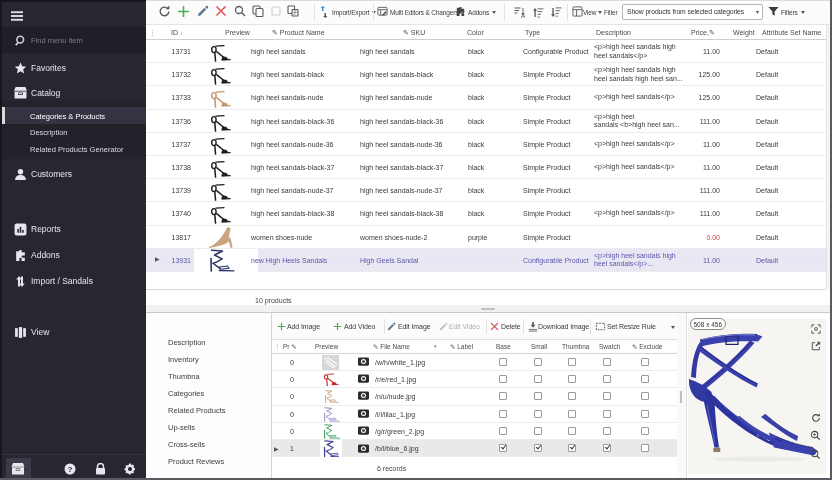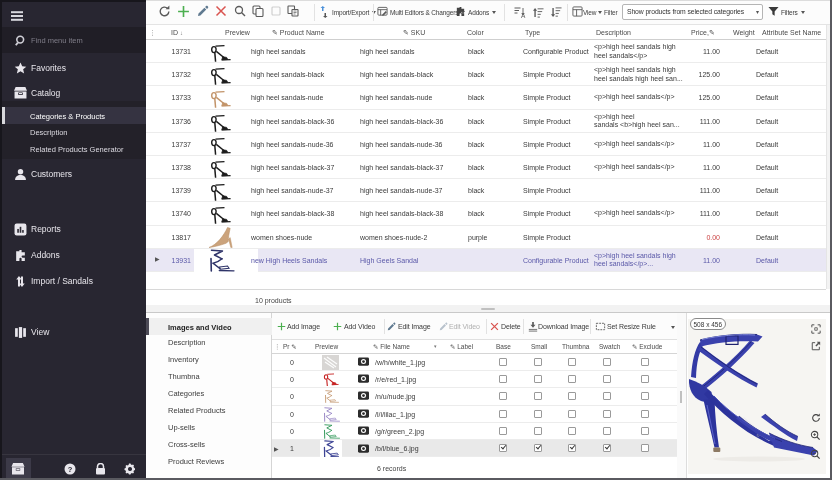--- a/index.html
+++ b/index.html
@@ -421,24 +421,20 @@
         </div>
   </div>
   <div id="vscroll"></div>
   <div id="gfoot">
         <span style="position:absolute;left:109px;top:7px;">10 products</span>
       </div>
   <div id="hsplit">
         <div style="position:absolute;left:335px;top:3px;width:14px;height:2px;background:#c0c0c0;border-radius:1px;"></div>
       </div>
   <div id="tabs">
-    <div id="tabsel">
-          <div class="bar"></div>
-          <div class="tab" style="top:5px;font-weight:bold;color:#222;">Images and Video</div>
-        </div>
     <div class="tab" style="top:25px;">Description</div>
     <div class="tab" style="top:42px;">Inventory</div>
     <div class="tab" style="top:59px;">Thumbna</div>
     <div class="tab" style="top:76px;">Categories</div>
     <div class="tab" style="top:93px;">Related Products</div>
     <div class="tab" style="top:110px;">Up-sells</div>
     <div class="tab" style="top:127px;">Cross-sells</div>
     <div class="tab" style="top:144px;">Product Reviews</div>
   </div>
   <div id="btb">

